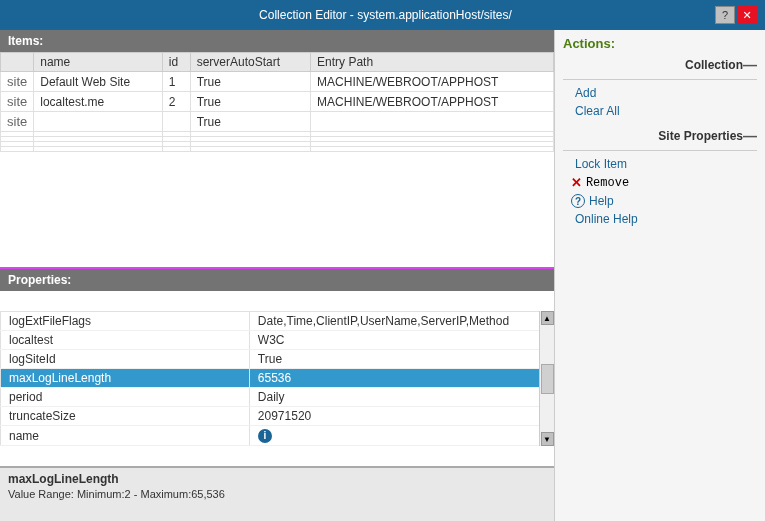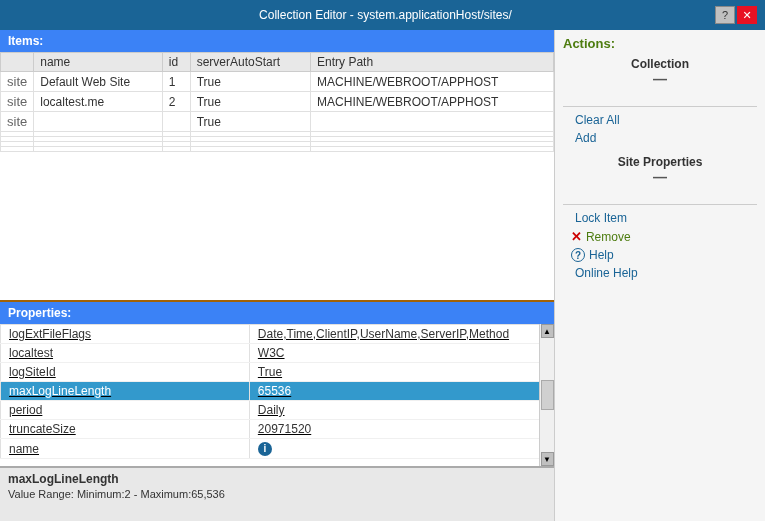--- a/index.html
+++ b/index.html
@@ -35,21 +35,21 @@
 
     
     .left-panel {
       flex: 1;
       display: flex;
       flex-direction: column;
       border-right: 1px solid #ccc;
     }
 
     .section-header {
-      background: #3b82f6;
+      background: #737373;
       color: white;
       padding: 4px 8px;
       font-weight: bold;
       font-size: 12px;
     }
 
     
     .items-section {
       background: white;
       height: 270px;
@@ -87,21 +87,22 @@
       color: #666;
       font-size: 13px;
     }
 
     
     .properties-section {
       background: white;
       flex: 1;
       display: flex;
       flex-direction: column;
-      border-top: 2px solid #a16207;
+      border-top: 2px solid #d946ef;
+      gap: 20px;
     }
 
     .props-table-container {
       flex: 1;
       overflow: auto;
       position: relative;
     }
 
     .props-table {
       width: 100%;
@@ -158,28 +159,27 @@
     .actions-header {
       font-weight: bold;
       font-size: 13px;
       color: #4d7c0f;
       margin-bottom: 6px;
     }
 
     .action-group-title {
       display: flex;
       align-items: center;
-      justify-content: center;
+      justify-content: flex-end;
       font-weight: bold;
       font-size: 12px;
       color: #333;
       border-bottom: 1px solid #ccc;
-      padding-bottom: 19px;
+      padding-bottom: 6px;
       margin-bottom: 4px;
-      flex-direction: column;
     }
 
     .collapse-btn {
       font-size: 14px;
       color: #555;
       cursor: pointer;
       font-weight: bold;
     }
 
     .action-link {
@@ -315,21 +315,21 @@
                 <td></td>
                 <td></td>
               </tr>
           </tbody>
         </table>
       </div>
     </div>
 
     <div class="properties-section">
       <div class="section-header">Properties:</div>
-      <div class="props-table-container" style="position:relative;text-decoration:underline;">
+      <div class="props-table-container" style="position:relative;">
         <table class="props-table">
           <tbody>
             <tr>
               <td class="prop-name">logExtFileFlags</td>
               <td class="prop-value" style="max-width:200px;overflow:hidden;white-space:nowrap;">Date,Time,ClientIP,UserName,ServerIP,Method</td>
             </tr>
             <tr>
               <td class="prop-name">localtest</td>
               <td class="prop-value">W3C</td>
             </tr>
@@ -376,35 +376,35 @@
   </div>
 
   <div class="right-panel">
     <div class="actions-header">Actions:</div>
 
     <div class="action-group">
       <div class="action-group-title">
         <span>Collection</span>
         <span class="collapse-btn">—</span>
       </div>
+      <a class="action-link">Add</a>
       <a class="action-link">Clear All</a>
-      <a class="action-link">Add</a>
     </div>
 
     <div class="action-group">
       <div class="action-group-title">
         <span>Site Properties</span>
         <span class="collapse-btn">—</span>
       </div>
       <div class="action-link">
         <span>Lock Item</span>
       </div>
       <div class="action-link-icon">
         <span class="icon-x">✕</span>
-        <a style="color:#4d7c0f;text-decoration:none;">Remove</a>
+        <a style="color:#000000;text-decoration:none;font-family:Liberation Mono, monospace;">Remove</a>
       </div>
       <div class="action-link-icon">
         <span class="icon-q">?</span>
         <a style="color:#1a6496;text-decoration:none;">Help</a>
       </div>
       <div class="action-link">
         <span>Online Help</span>
       </div>
     </div>
   </div>

